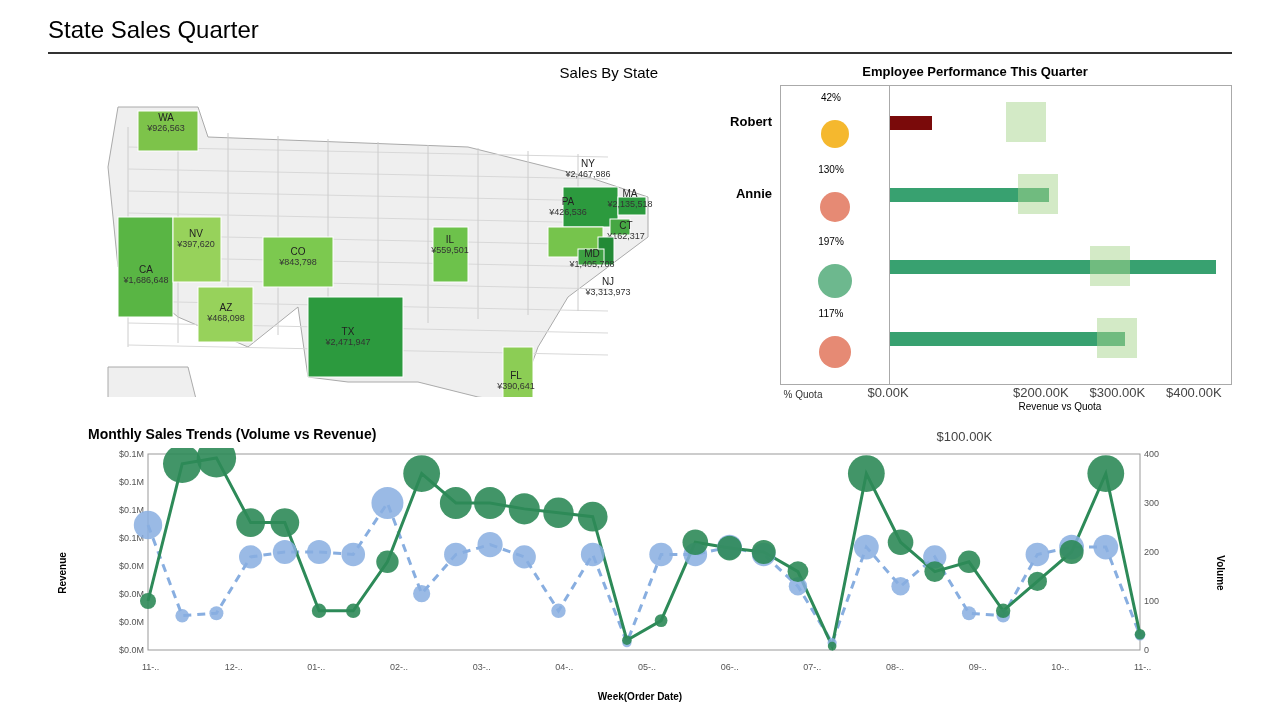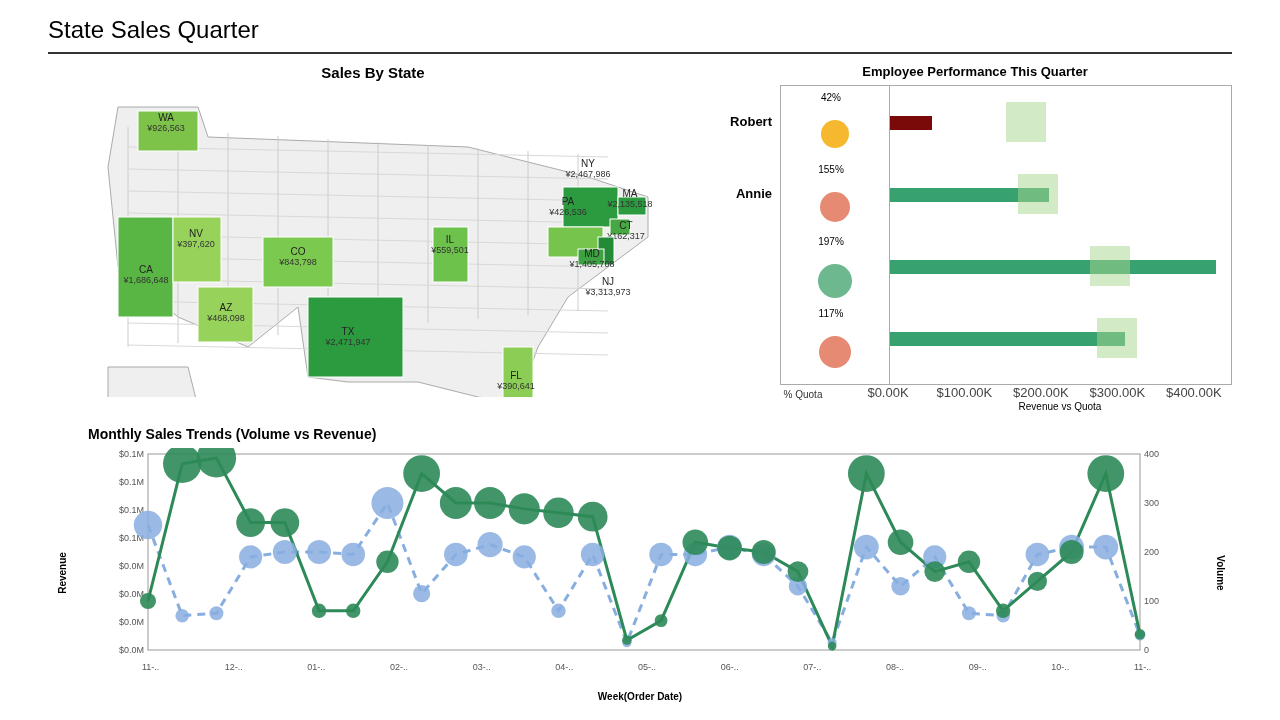--- a/index.html
+++ b/index.html
@@ -1,21 +1,21 @@
 <!DOCTYPE html>
 <html><head>
 <meta charset="utf-8">
 <style>
 html,body{margin:0;padding:0;width:1280px;height:720px;background:#fff;font-family:Arial,Helvetica,sans-serif;color:#000;overflow:hidden}
 .page-title{font-size:24px;font-weight:400;margin:16px 0 8px 48px}
 .rule{border-top:2px solid #333;margin:0 48px 10px 48px}
 .row-top{display:flex;flex-direction:row;width:1184px;margin:0 48px;height:350px}
 .map-panel{width:610px}
 .emp-panel{flex:1;margin-left:60px}
-.panel-title{font-size:15px;font-weight:700;text-align:center;margin:0 0 6px 40px}
+.panel-title{font-size:15px;font-weight:400;text-align:right;margin:0 0 6px 40px}
 .emp-title{text-align:center;font-size:13px;font-weight:700;margin-bottom:6px}
 .map-svg{width:610px;height:310px}
 .state-shape{fill:#efefef;stroke:#aaa;stroke-width:1}
 .state-hl{stroke:#fff;stroke-width:1}
 .map-label{font-size:10px;fill:#222;text-anchor:middle}
 .map-label-val{font-size:9px;fill:#333;text-anchor:middle}
 .emp-body{display:flex;height:300px}
 .emp-names{width:60px;border:none}
 .emp-row{height:72px;display:flex;align-items:center;justify-content:flex-end;font-size:13px;font-weight:700;padding-right:6px}
 .quota-box{width:108px;border:1px solid #aaa;border-right:none;margin-left:2px}
@@ -133,21 +133,21 @@
       <div class="emp-names" id="emp-names">
           <div class="emp-row">Robert</div>
           <div class="emp-row">Annie</div>
         </div>
       <div class="quota-box" id="quota-box">
           <div class="q-cell">
             <div class="q-pct">42%</div>
             <div class="q-dot" style="width: 28px; height: 28px; background: rgb(245, 184, 46);"></div>
           </div>
           <div class="q-cell">
-            <div class="q-pct">155%</div>
+            <div class="q-pct">130%</div>
             <div class="q-dot" style="width: 30px; height: 30px; background: rgb(230, 138, 116);"></div>
           </div>
           <div class="q-cell">
             <div class="q-pct">197%</div>
             <div class="q-dot" style="width: 34px; height: 34px; background: rgb(109, 184, 142);"></div>
           </div>
           <div class="q-cell">
             <div class="q-pct">117%</div>
             <div class="q-dot" style="width: 32px; height: 32px; background: rgb(230, 138, 116);"></div>
           </div>
@@ -169,21 +169,21 @@
             <div class="r-bar" style="width: 68.8889%; background: rgb(56, 161, 112);"></div>
             <div class="r-target" style="left: calc(66.6667% - 20px); background: rgb(167, 213, 142);"></div>
           </div>
         </div>
     </div>
     <div class="axis-row">
       <div class="axis-quota">% Quota</div>
       <div class="axis-rev">
         <div class="tickrow" id="rev-ticks">
             <span class="tick" style="left: 0%;">$0.00K</span>
-            <span class="tick" style="left: 22.2222%;">$100.00K</span>
+            <span class="tick" style="left: 22.2222%; margin-top: 44px;">$100.00K</span>
             <span class="tick" style="left: 44.4444%;">$200.00K</span>
             <span class="tick" style="left: 66.6667%;">$300.00K</span>
             <span class="tick" style="left: 88.8889%;">$400.00K</span>
           </div>
         <div class="axis-rev-label">Revenue vs Quota</div>
       </div>
     </div>
   </div>
 </div>
 

